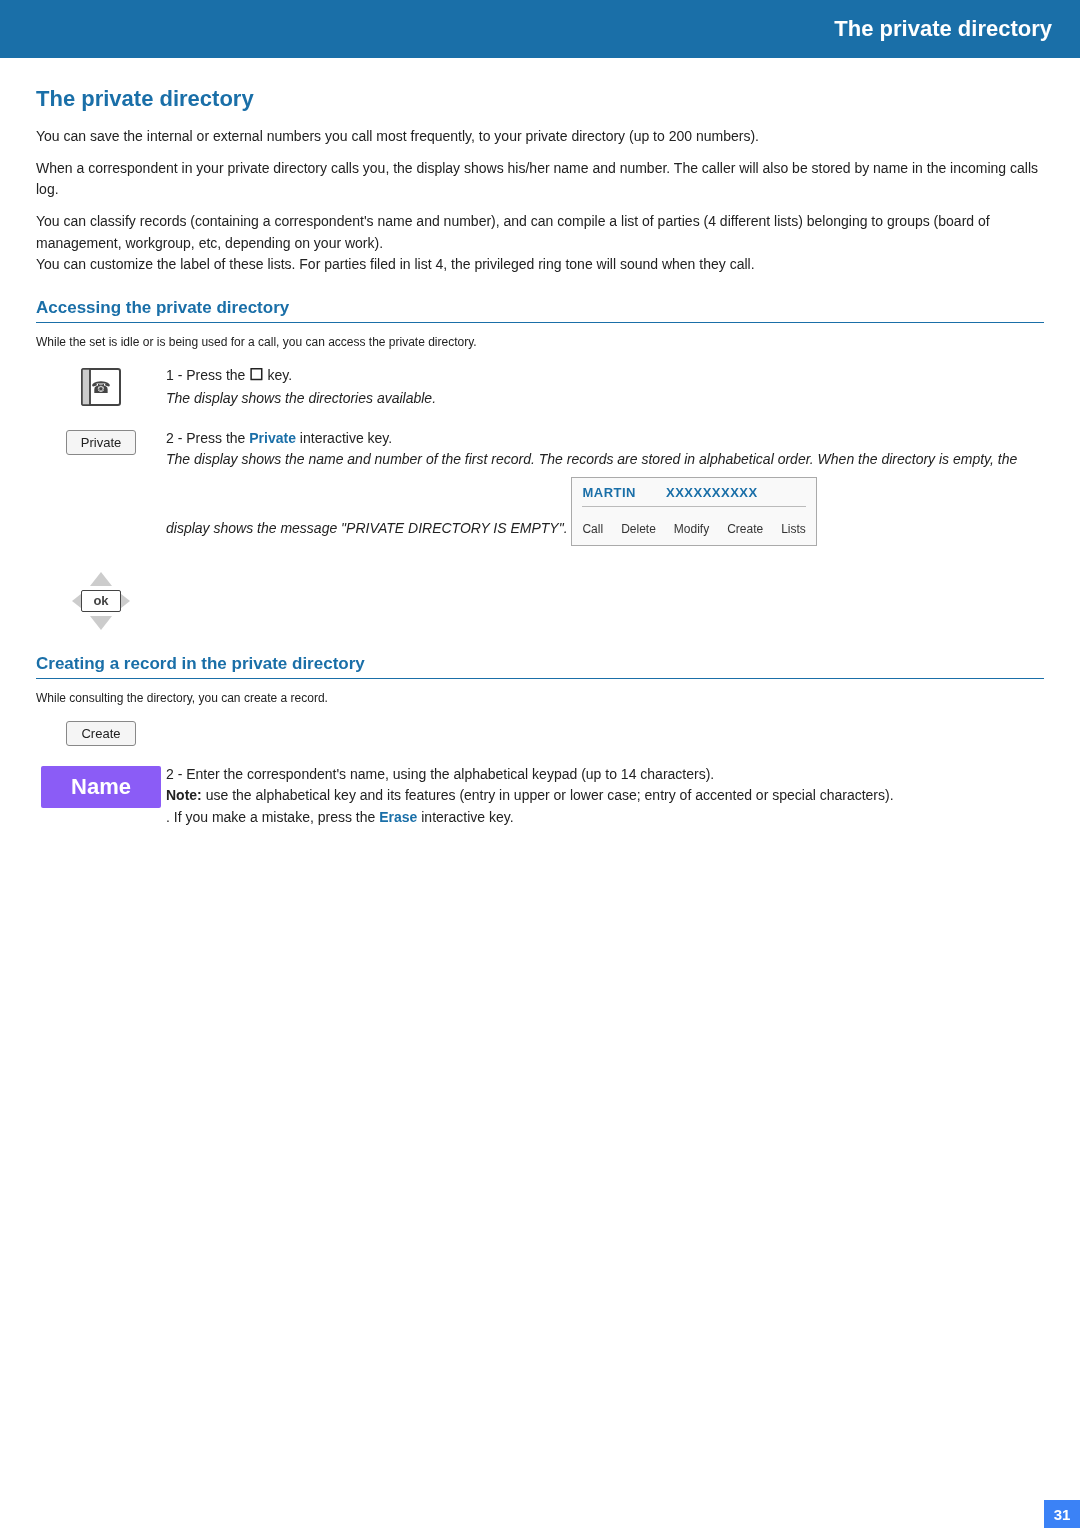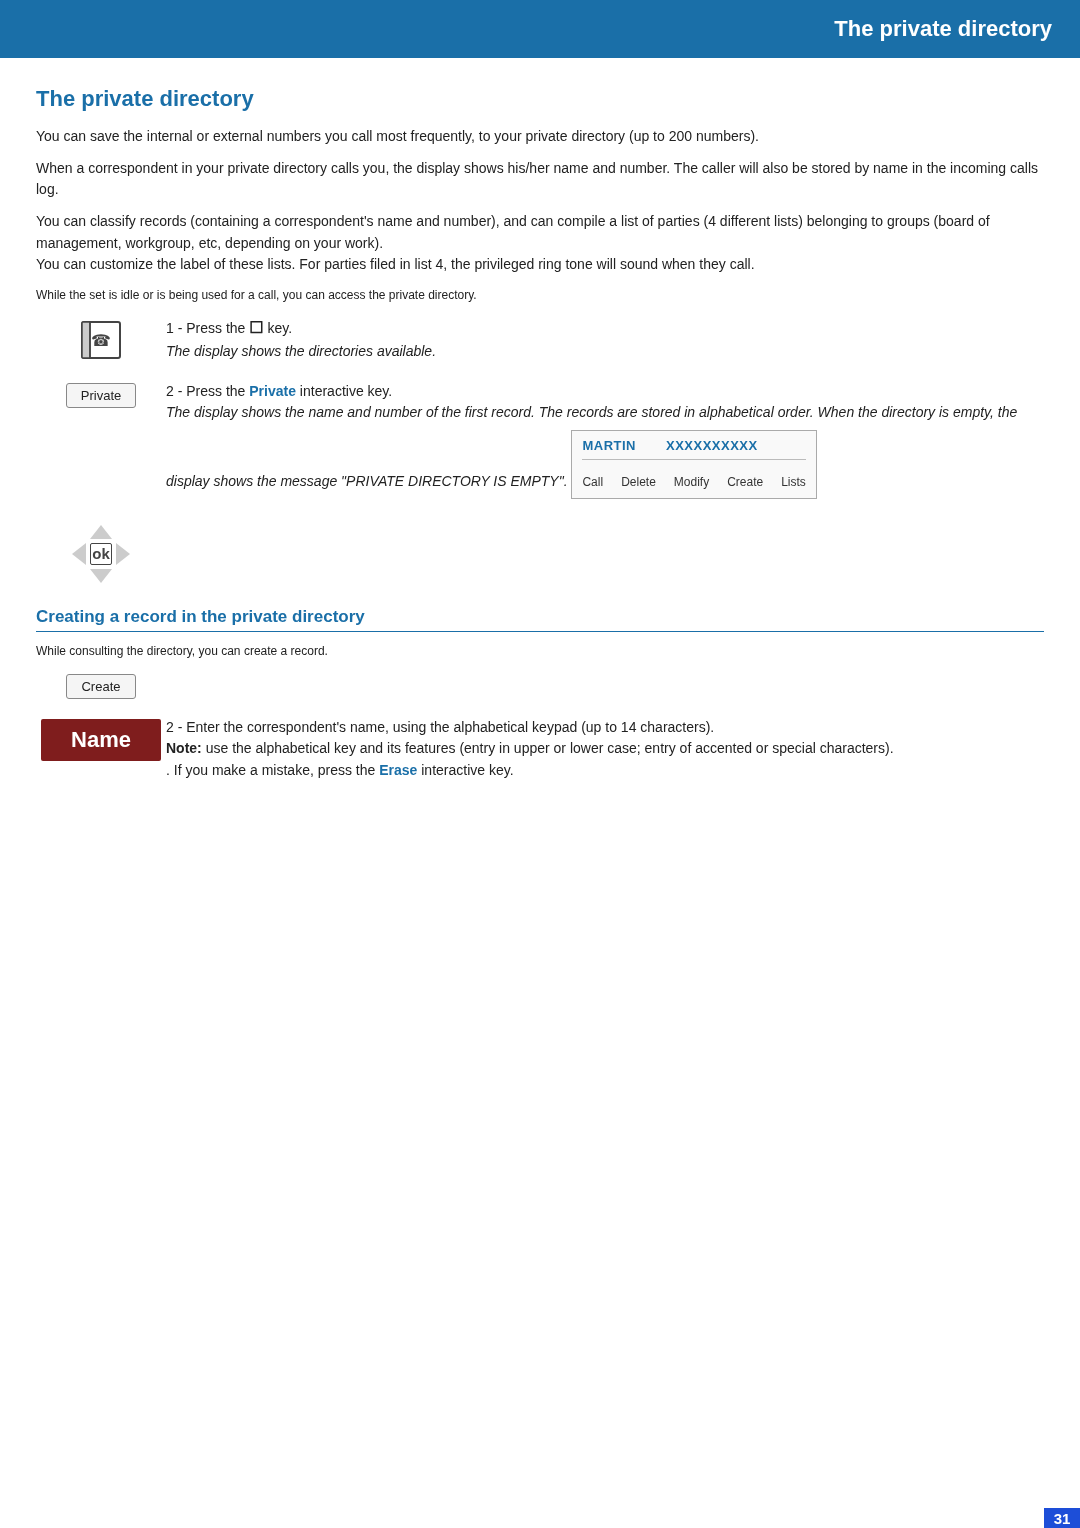--- a/index.html
+++ b/index.html
@@ -124,28 +124,28 @@
       position: relative;
       width: 62px;
       height: 62px;
     }
 
     .nav-cross .nav-center {
       position: absolute;
       top: 50%;
       left: 50%;
       transform: translate(-50%, -50%);
-      width: 22px;
+      width: 40px;
       height: 22px;
       border: 1.5px solid #444;
       border-radius: 2px;
       display: flex;
       align-items: center;
       justify-content: center;
-      font-size: 15px;
+      font-size: 13px;
       font-weight: bold;
       color: #444;
       background: #fff;
     }
 
     .nav-cross .nav-up {
       position: absolute;
       top: 2px;
       left: 50%;
       transform: translateX(-50%);
@@ -215,38 +215,38 @@
       gap: 18px;
       font-size: 12px;
       color: #333;
       border-top: 1px solid #bbb;
       padding-top: 13px;
       margin-top: 3px;
     }
 
     
     .name-box {
-      background: #7f1d1d;
+      background: #8b5cf6;
       color: #fff;
       font-size: 22px;
       font-weight: bold;
       padding: 8px 30px;
       border-radius: 2px;
       display: inline-block;
     }
 
     
     .page-badge {
       position: fixed;
       bottom: 0;
       right: 0;
-      background: #1d4ed8;
+      background: #3b82f6;
       color: #fff;
       width: 36px;
-      height: 20px;
+      height: 28px;
       display: flex;
       align-items: center;
       justify-content: center;
       font-size: 15px;
       font-weight: bold;
     }
 
     
     .book-icon-svg {
       width: 46px;
@@ -264,20 +264,21 @@
 
   <h1 class="main-title">The private directory</h1>
 
   <p class="intro-para">You can save the internal or external numbers you call most frequently, to your private directory (up to 200 numbers).</p>
   <p class="intro-para">When a correspondent in your private directory calls you, the display shows his/her name and number. The caller will also be stored by name in the incoming calls log.</p>
   <p class="intro-para">
     You can classify records (containing a correspondent's name and number), and can compile a list of parties (4 different lists) belonging to groups (board of management, workgroup, etc, depending on your work).<br>
     You can customize the label of these lists. For parties filed in list 4, the privileged ring tone will sound when they call.
   </p>
 
+  <h2 class="section-heading">Accessing the private directory</h2>
   <p class="section-intro">While the set is idle or is being used for a call, you can access the private directory.</p>
 
   <div class="step-row">
     <div class="step-icon-col">
       <div class="icon-book">
 
         <svg class="book-icon-svg" viewBox="0 0 46 40">
           <rect x="4" y="2" width="38" height="36" rx="2" fill="none" stroke="#444" stroke-width="2"></rect>
           <rect x="4" y="2" width="8" height="36" rx="1" fill="#ccc" stroke="#444" stroke-width="1.5"></rect>
           <line x1="12" y1="2" x2="12" y2="38" stroke="#444" stroke-width="1.5"></line>

